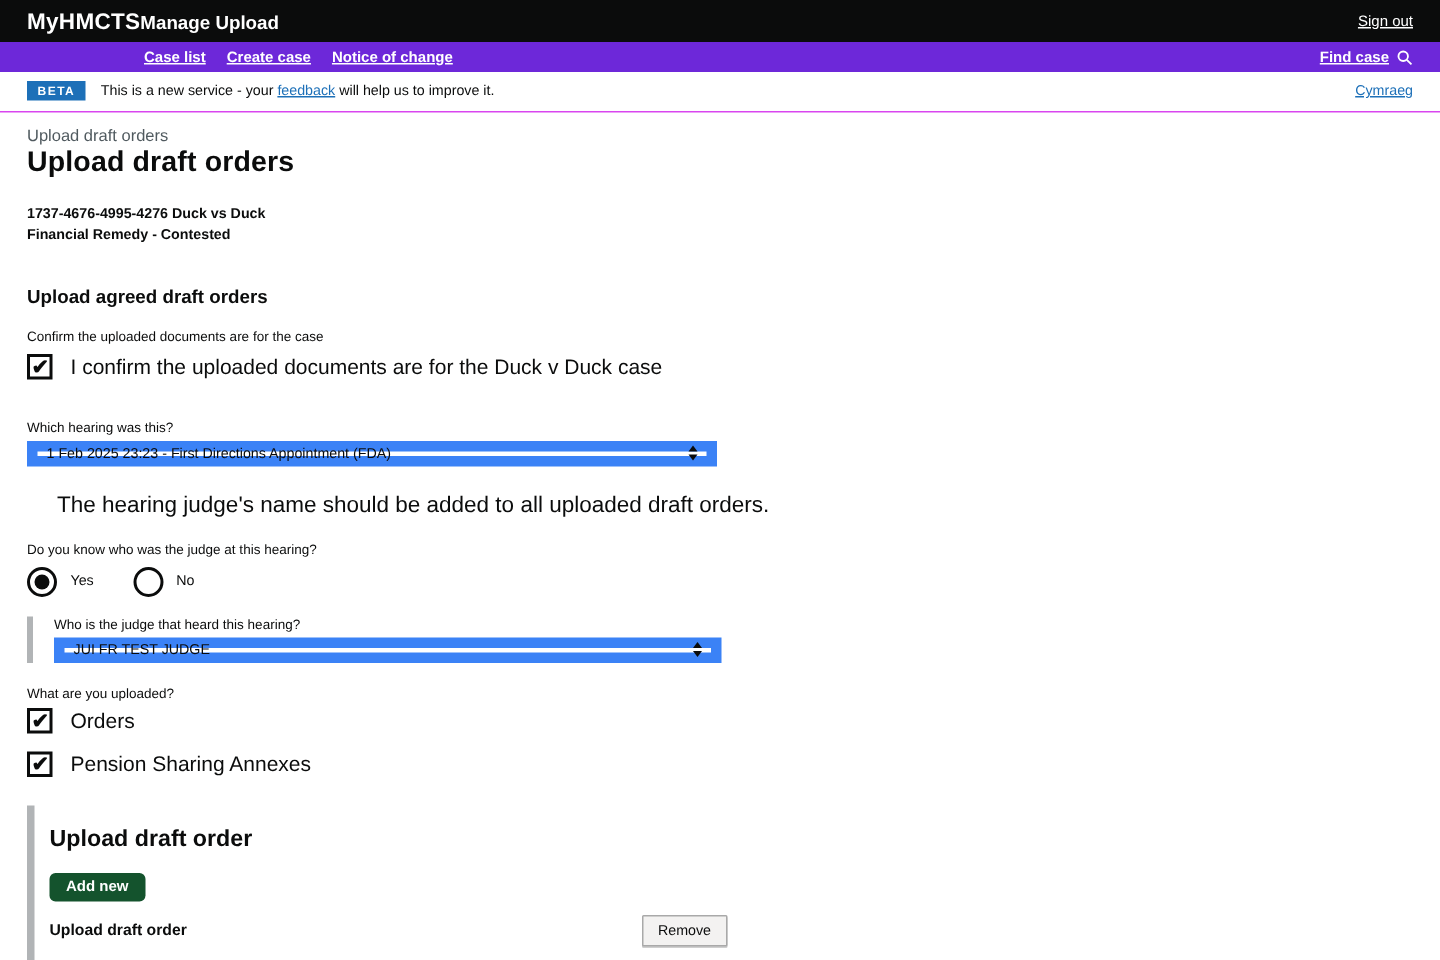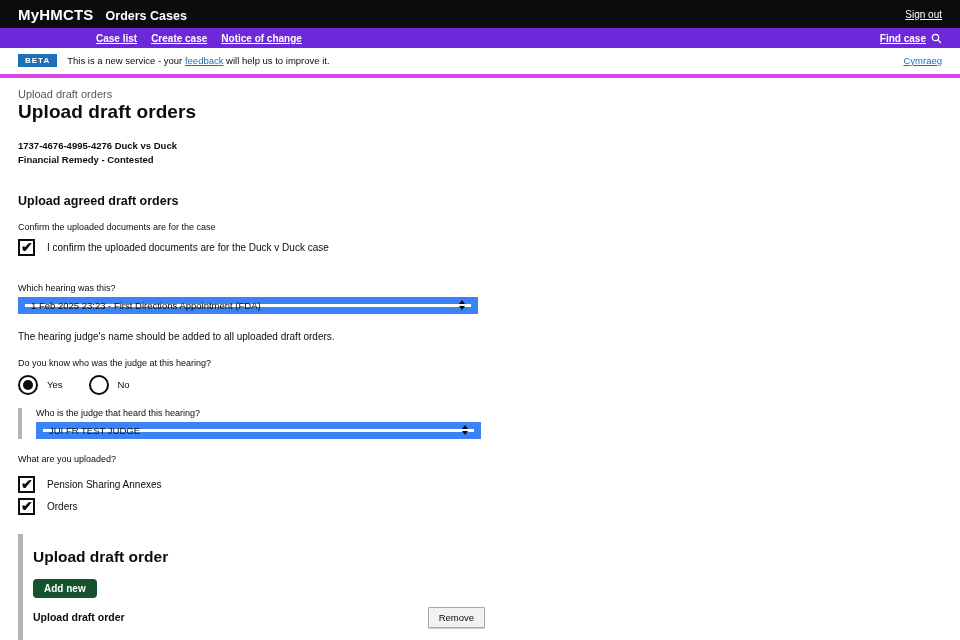--- a/index.html
+++ b/index.html
@@ -2,60 +2,60 @@
 <html><head>
 <meta charset="utf-8">
 <style>
   * { box-sizing: border-box; margin: 0; padding: 0; }
   html,body { width: 960px; height: 640px; overflow: hidden; background:#fff;
     font-family: "Liberation Sans", sans-serif; color:#0b0c0c; }
 
   
   .topbar { background:#0b0c0c; height:28px; display:flex; align-items:center;
     justify-content:space-between; padding:0 18px; }
-  .brand-wrap { display:flex; align-items:baseline; gap:12px; }
+  .brand-wrap { display:flex; align-items:baseline; gap:0; }
   .brand { color:#fff; font-weight:bold; font-size:15px; letter-spacing:.2px; }
   .app-title { color:#fff; font-weight:bold; font-size:12.5px; }
   .signout { color:#fff; font-size:10px; text-decoration:underline; cursor:pointer; }
 
   .navbar { background:#6d28d9; height:20px; display:flex; align-items:center;
     justify-content:space-between; padding:0 18px; }
   .nav-links { display:flex; gap:14px; margin-left:78px; }
   .nav-link { color:#fff; font-size:10px; font-weight:bold; text-decoration:underline; cursor:pointer; }
   .findcase { display:flex; align-items:center; gap:5px; }
   .findcase .nav-link { font-weight:bold; }
   .search-icon { display:inline-block; line-height:0; }
 
   
-  .phase { border-bottom:4px solid #d946ef; padding:6px 18px 7px; display:flex;
+  .phase { border-bottom:1px solid #d946ef; padding:6px 18px 7px; display:flex;
     align-items:center; justify-content:space-between; }
   .phase-left { display:flex; align-items:center; gap:10px; }
   .beta-badge { background:#1d70b8; color:#fff; font-size:8px; font-weight:bold;
     letter-spacing:1px; padding:2px 7px; }
   .phase-text { font-size:9.5px; color:#0b0c0c; }
   .link { color:#1d70b8; text-decoration:underline; cursor:pointer; }
   .cymraeg { font-size:9.5px; }
 
   
   .content { padding:10px 18px 0; }
   .caption { color:#505a5f; font-size:11px; }
   h1.page-title { font-size:19px; font-weight:bold; margin-top:1px; letter-spacing:.1px; }
   .case-ref { margin-top:16px; font-size:9.5px; font-weight:bold; line-height:1.45; }
   h2.section-title { margin-top:27px; font-size:12.5px; font-weight:bold; }
 
   .field-label { margin-top:14px; font-size:9px; color:#0b0c0c; }
-  .para { margin-top:17px; font-size:10px; }
+  .para { margin-top:17px; font-size:15px;margin-left:20px; }
 
   
   .check-row { display:flex; align-items:center; gap:12px; margin-top:7px; }
   .checkbox { width:17px; height:17px; border:2px solid #0b0c0c; background:#fff;
     position:relative; flex:0 0 auto; cursor:pointer; }
   .checkbox.on::after { content:"\2714"; position:absolute; left:1px; top:-2px;
     font-size:14px; font-weight:bold; color:#0b0c0c; }
-  .check-label { font-size:10px;text-align:center; }
+  .check-label { font-size:14px;text-align:center; }
 
   
   .radio-row { display:flex; align-items:flex-end; gap:26px; margin-top:7px; }
   .radio-opt { display:flex; align-items:center; gap:9px; }
   .radio { width:20px; height:20px; border:2px solid #0b0c0c; border-radius:50%;
     position:relative; background:#fff; cursor:pointer; flex:0 0 auto; }
   .radio.on::after { content:""; position:absolute; left:3px; top:3px; width:10px;
     height:10px; border-radius:50%; background:#0b0c0c; }
   .radio-label { font-size:9.5px; }
 
@@ -89,21 +89,21 @@
     font-size:9.5px; padding:4px 10px; cursor:pointer; border-radius:1px;
     box-shadow:0 1px 0 #cfcfcf; font-family:inherit; }
   .doc-label { margin-top:13px; font-size:9px; }
 </style>
 </head>
 <body>
 
 <div class="topbar">
   <div class="brand-wrap">
     <span class="brand">MyHMCTS</span>
-    <span class="app-title">Orders Cases</span>
+    <span class="app-title">Manage Upload</span>
   </div>
   <span class="signout">Sign out</span>
 </div>
 
 <div class="navbar">
   <div class="nav-links">
     <span class="nav-link">Case list</span>
     <span class="nav-link">Create case</span>
     <span class="nav-link">Notice of change</span>
   </div>
@@ -172,27 +172,27 @@
     <div class="select">
       <span class="select-value">JUI FR TEST JUDGE</span>
       <span class="spin">
           <i class="up"></i>
           <i class="down"></i>
         </span>
     </div>
   </div>
 
   <div class="field-label" style="margin-top:15px">What are you uploaded?</div>
+  <div class="check-row" style="margin-top:5px">
+    <span class="checkbox on"></span>
+    <span class="check-label">Orders</span>
+  </div>
   <div class="check-row" style="margin-top:12px">
     <span class="checkbox on"></span>
     <span class="check-label">Pension Sharing Annexes</span>
-  </div>
-  <div class="check-row" style="margin-top:5px">
-    <span class="checkbox on"></span>
-    <span class="check-label">Orders</span>
   </div>
 
   <div class="upload-section">
     <div class="upload-title">Upload draft order</div>
     <button class="btn-green">Add new</button>
 
     <div class="item-row">
       <span class="item-title">Upload draft order</span>
       <button class="btn-remove">Remove</button>
     </div>

